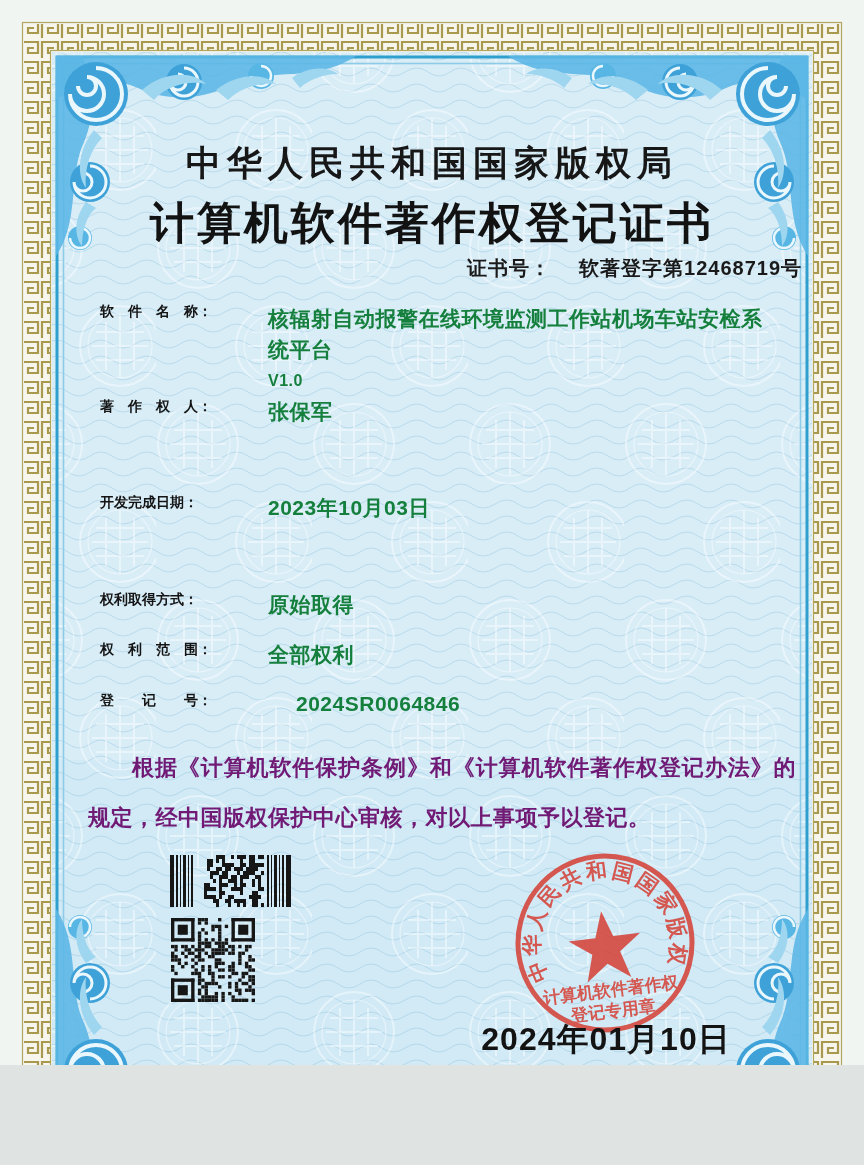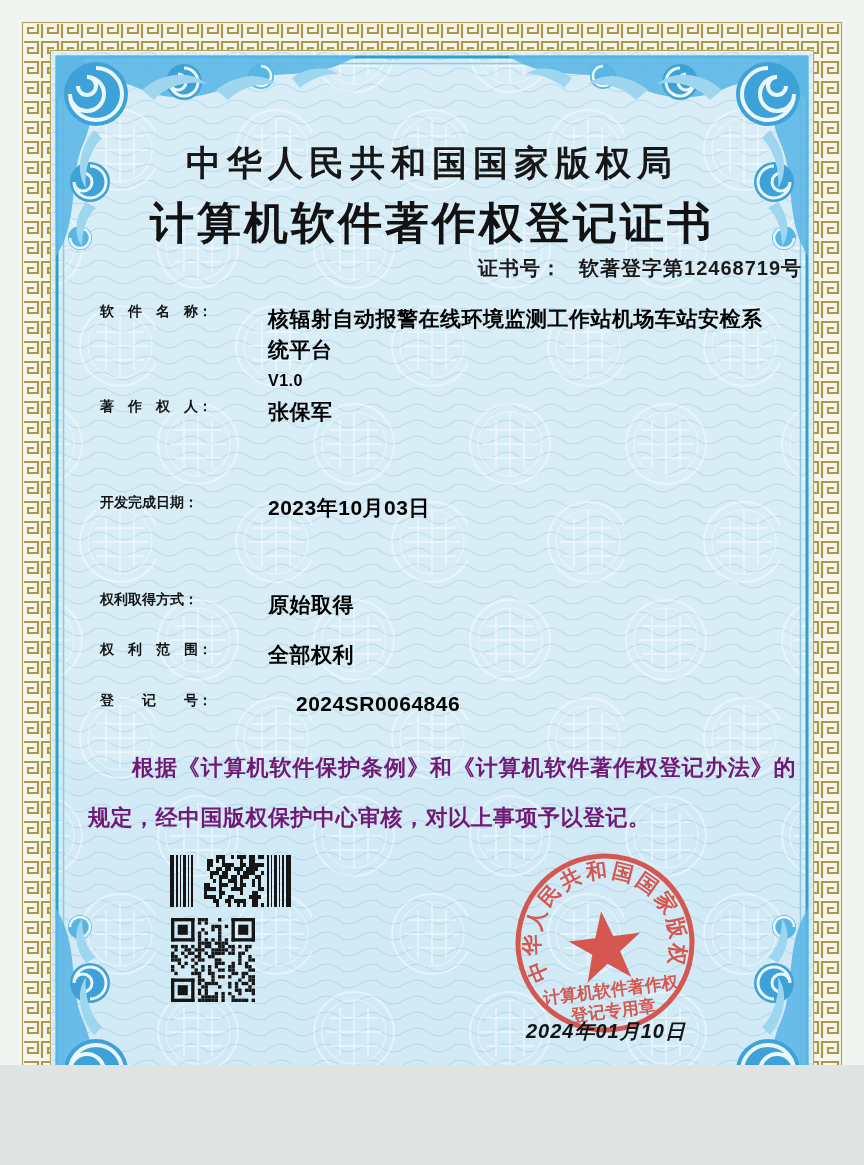--- a/index.html
+++ b/index.html
@@ -18,44 +18,44 @@
   }
   .cert-title{
     top:194px;left:0;width:864px;text-align:center;
     font-family:"Liberation Serif","DejaVu Serif",serif;
     font-size:44px;font-weight:800;letter-spacing:3px;color:#121212;
   }
   .cert-no{
     top:255px;right:62px;text-align:right;
     font-size:20px;font-weight:700;letter-spacing:1px;color:#1a1a1a;
   }
-  .cert-no .val{margin-left:17px;text-align:right;}
+  .cert-no .val{margin-left:28px;text-align:right;}
   .field{position:absolute;left:100px;z-index:3;display:flex;align-items:flex-start;}
   .flabel{
     display:inline-block;width:168px;flex:0 0 168px;
     font-size:14px;font-weight:700;letter-spacing:0;white-space:nowrap;color:#141414;
   }
   .fvalue{
-    display:inline-block;font-size:21px;font-weight:700;letter-spacing:.5px;color:#000000;
+    display:inline-block;font-size:21px;font-weight:700;letter-spacing:.5px;color:#15803d;
   }
   .row0{top:303px;} .row0 .fvalue{width:497px;line-height:31px;}
   .fversion{display:block;font-size:16px;font-weight:700;}
   .row1{top:398px;}
   .row2{top:494px;} .row3{top:544px;} .row4{top:591px;} .row5{top:641px;} .row6{top:692px;gap:28px;}
   .statement{
     top:743px;left:88px;width:708px;
     font-size:22px;font-weight:600;line-height:50px;
     text-indent:2em;text-align:justify;color:#701a75;letter-spacing:.5px;
   }
   .barcode-svg{position:absolute;left:170px;top:855px;z-index:3;}
   .qr-svg{position:absolute;left:171px;top:918px;z-index:3;}
   .seal-svg{position:absolute;left:505px;top:843px;z-index:4;opacity:.88;}
   .issue-date{
     top:1018px;left:466px;width:280px;text-align:center;z-index:5;
-    font-size:20px;font-weight:700;letter-spacing:1px;color:#131313;font-style:italic;
+    font-size:32px;font-weight:700;letter-spacing:1px;color:#131313;
   }
 </style>
 </head>
 <body>
 
 <div class="cert">
 
   <svg class="deco" width="864" height="1165" viewBox="0 0 864 1165">
     <defs>
       <pattern id="meander" width="20" height="20" patternUnits="userSpaceOnUse">

